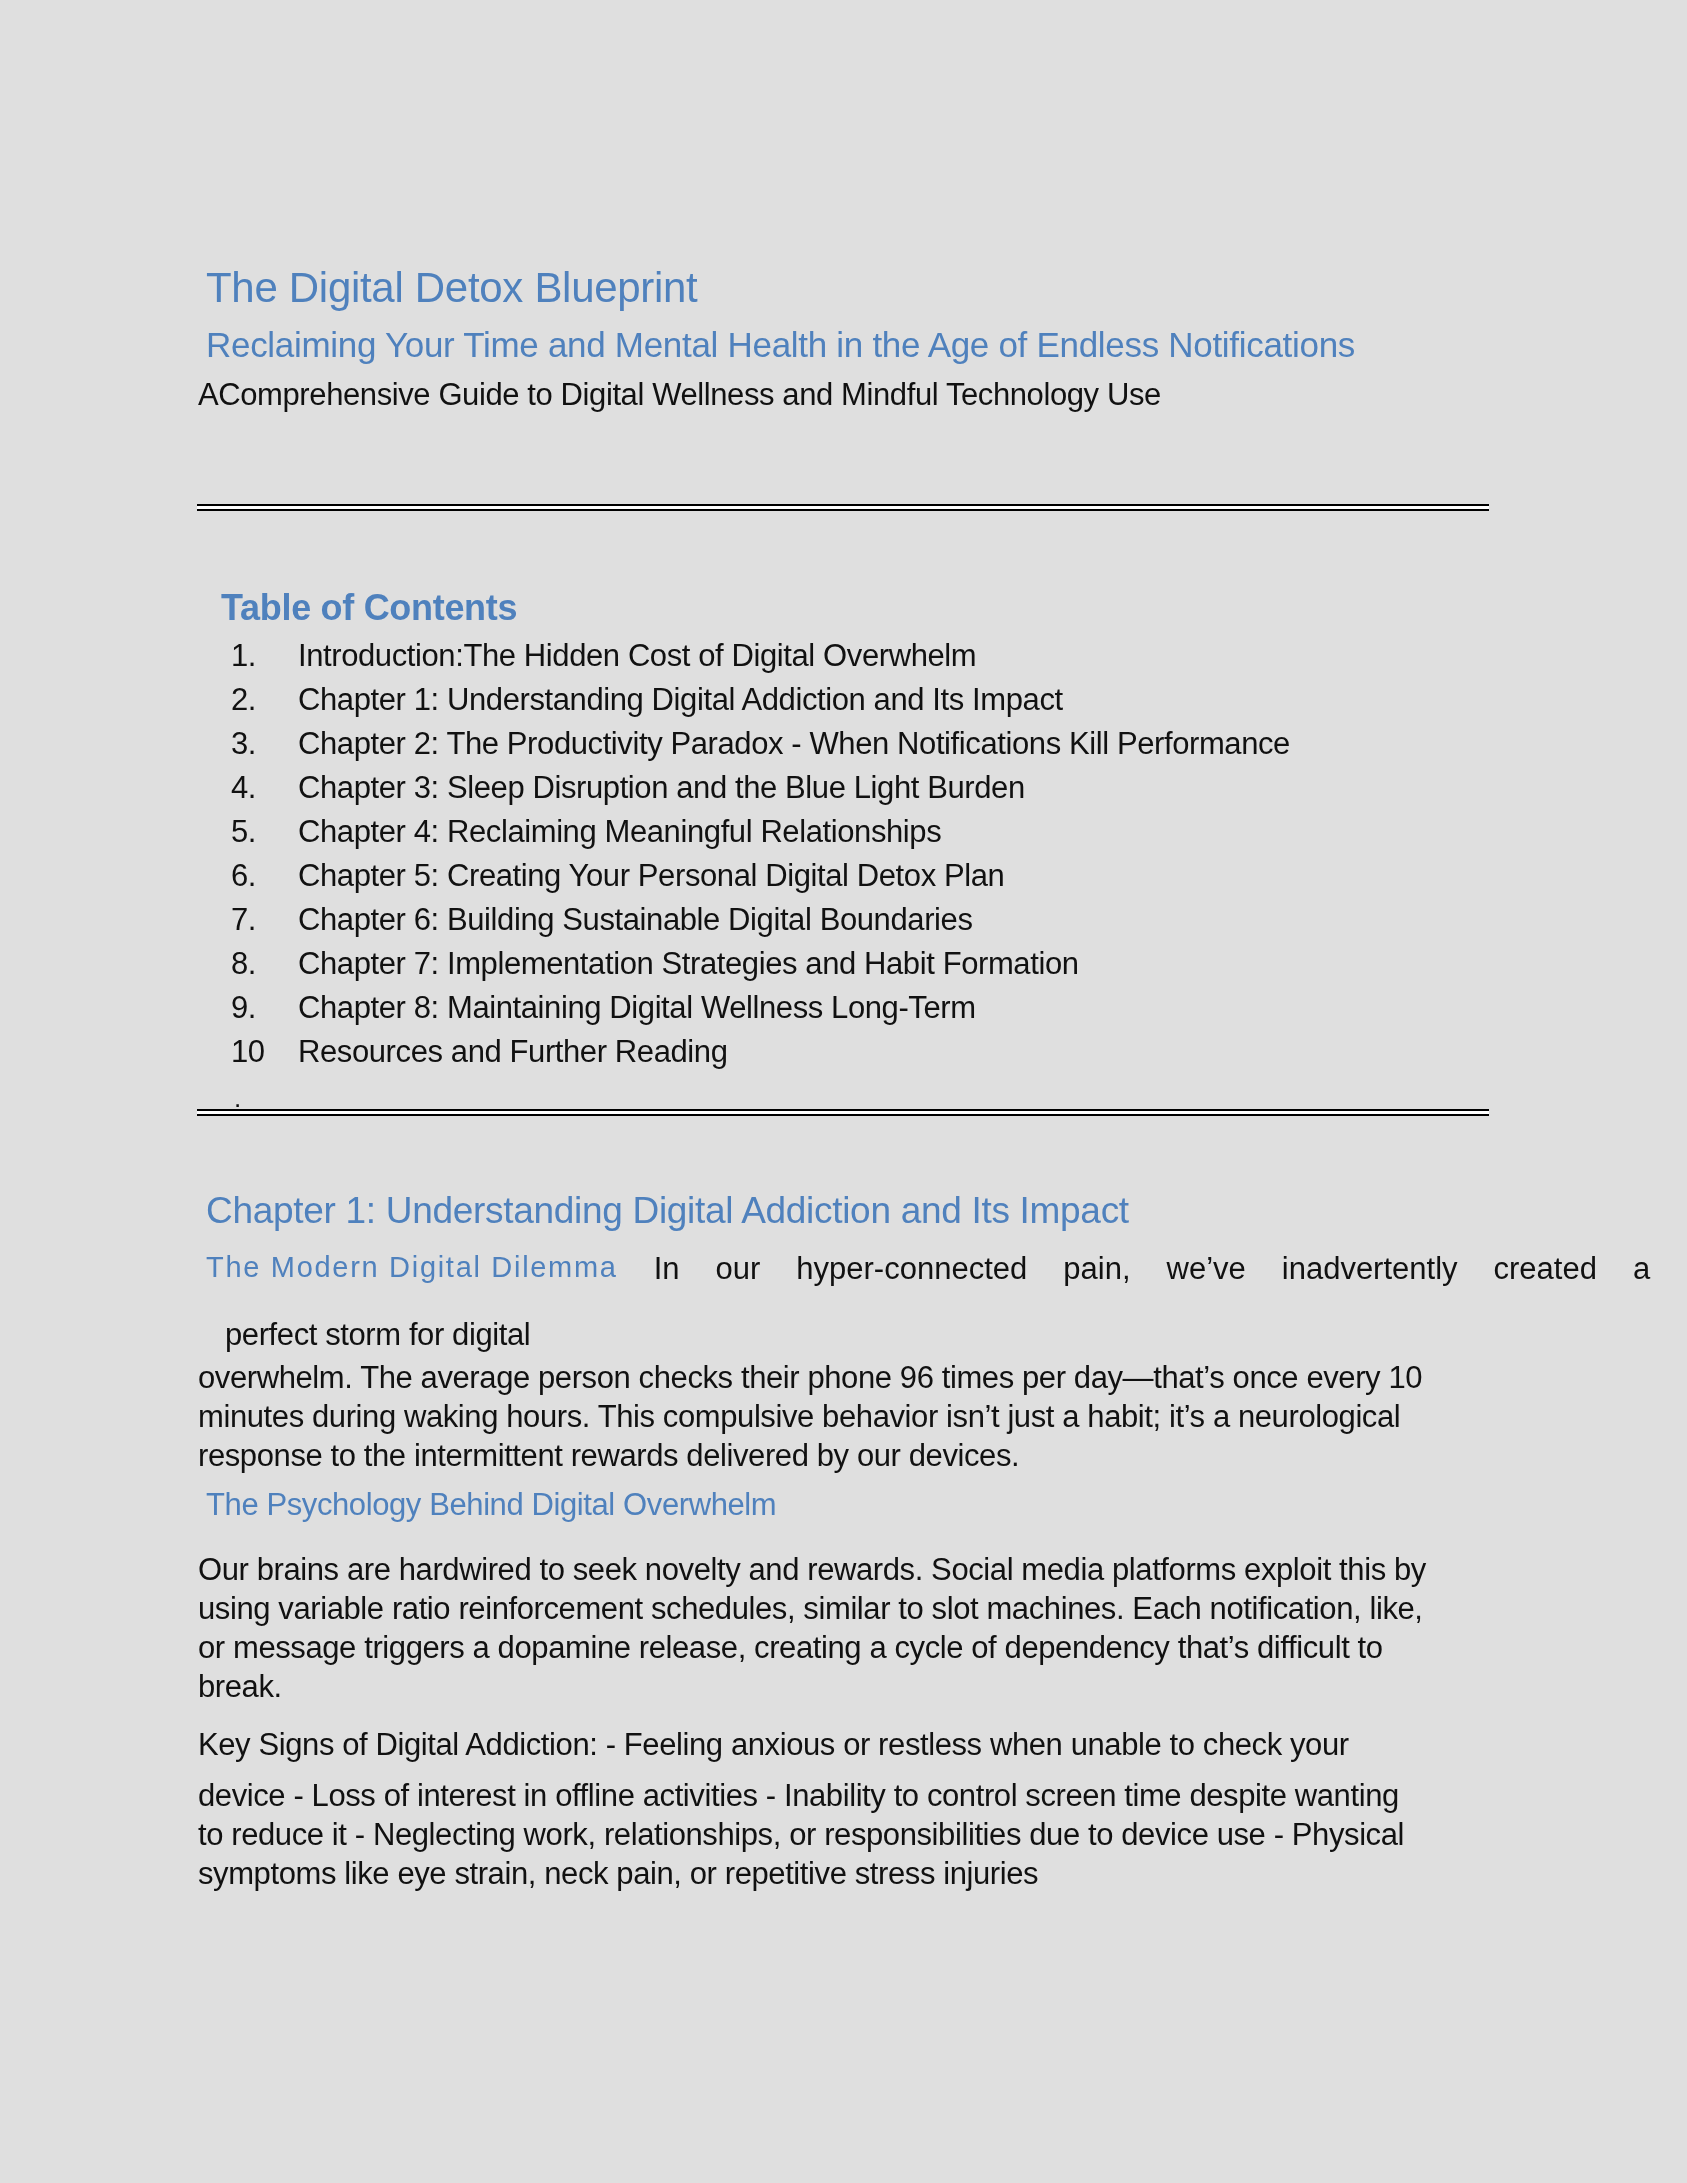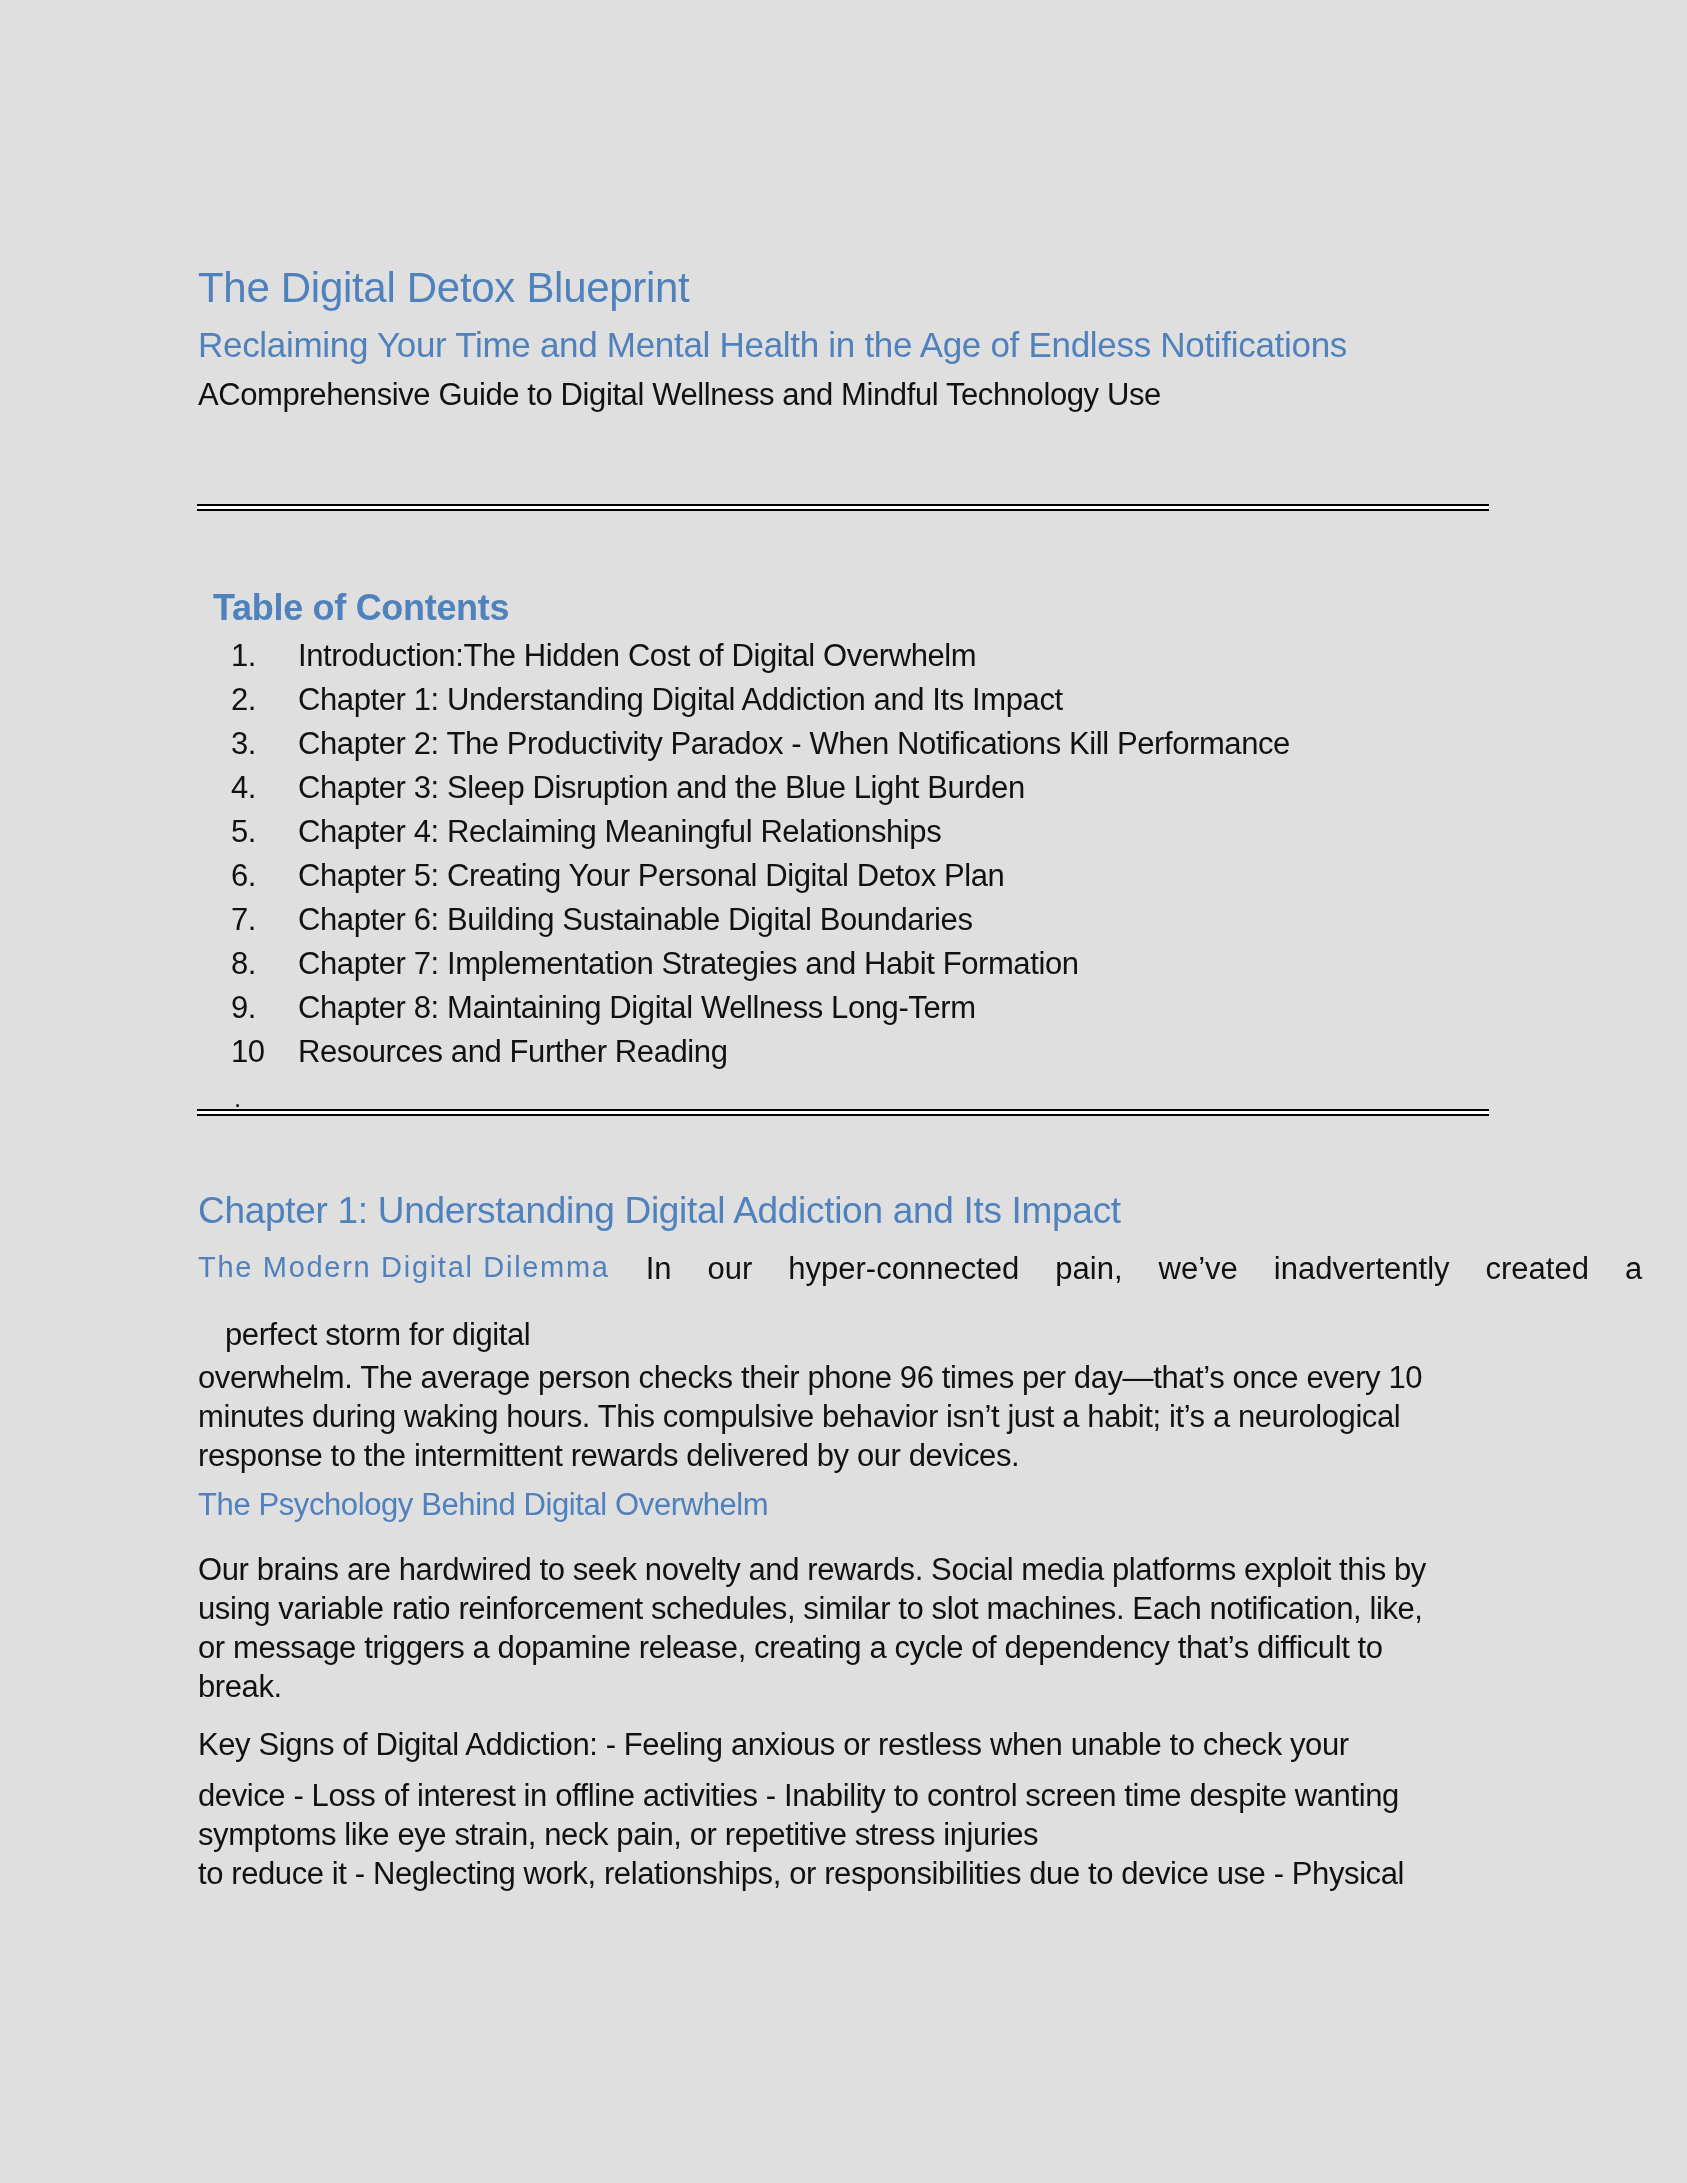--- a/index.html
+++ b/index.html
@@ -5,21 +5,21 @@
   html, body { margin: 0; padding: 0; }
   body {
     width: 1687px; height: 2184px;
     background: #dfdfdf;
     position: relative;
     overflow: hidden;
     font-family: "Liberation Sans", "DejaVu Sans", sans-serif;
     color: #111;
   }
   .abs { position: absolute; white-space: nowrap; }
-  .blue { color: #4f81bd; }
+  .blue { color: #4f81bd; margin-left: 8px; }
   .title { left: 198px; top: 264px; font-size: 42px; letter-spacing: -0.3px; }
   .subtitle { left: 198px; top: 325px; font-size: 35px; letter-spacing: -0.3px; }
   .tagline { left: 198px; top: 377px; font-size: 31px; letter-spacing: -0.4px; }
   .rule {
     position: absolute; left: 197px; width: 1292px; height: 2.6px;
     border-top: 2.6px solid #000; border-bottom: 2.6px solid #000;
     background: #fff;
   }
   .toc-heading { left: 213px; top: 587px; font-size: 36px; letter-spacing: -0.3px; font-weight: bold; }
   .toc-list { position: absolute; left: 231px; top: 635px; margin: 0; padding: 0; list-style: none; }
@@ -118,16 +118,16 @@
 <div class="para" style="top:1550px;">
   <div>Our brains are hardwired to seek novelty and rewards. Social media platforms exploit this by</div>
   <div>using variable ratio reinforcement schedules, similar to slot machines. Each notification, like,</div>
   <div>or message triggers a dopamine release, creating a cycle of dependency that’s difficult to</div>
   <div>break.</div>
 </div>
 
 <div class="abs body-text" style="left:198px;top:1727px;">Key Signs of Digital Addiction: - Feeling anxious or restless when unable to check your</div>
 <div class="para" style="top:1776px;">
   <div>device - Loss of interest in offline activities - Inability to control screen time despite wanting</div>
+  <div>to reduce it - Neglecting work, relationships, or responsibilities due to device use - Physical</div>
   <div>symptoms like eye strain, neck pain, or repetitive stress injuries</div>
-  <div>to reduce it - Neglecting work, relationships, or responsibilities due to device use - Physical</div>
 </div>
 
 
 </body></html>

